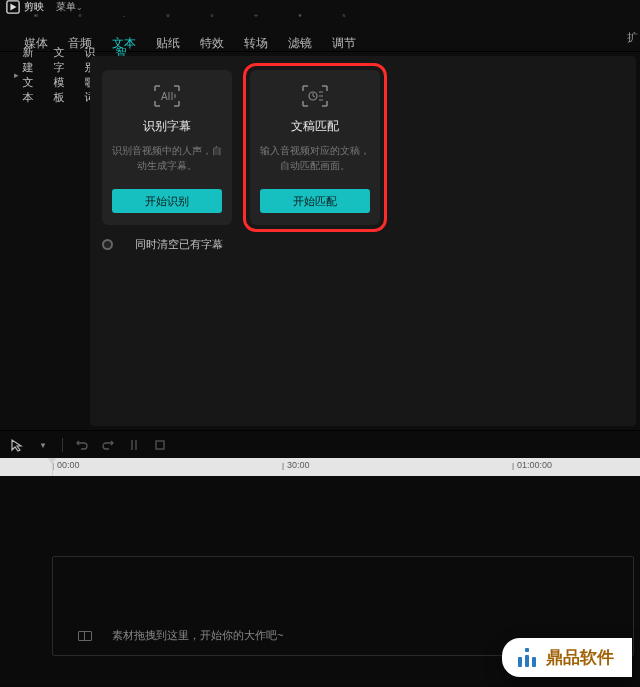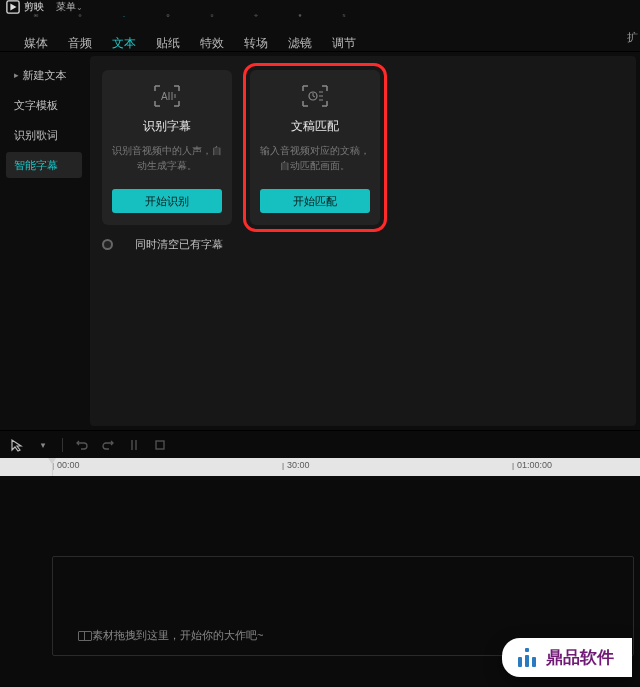--- a/index.html
+++ b/index.html
@@ -58,21 +58,21 @@
       height: 378px;
       background: #0d0d0d;
       padding: 4px;
       gap: 4px;
     }
     .sidebar {
       width: 82px;
       background: #0d0d0d;
       padding: 6px 4px 6px 2px;
       display: flex;
-      flex-direction: column;
+      flex-direction: row;
       gap: 4px;
     }
     .side-item {
       height: 26px;
       display: flex;
       align-items: center;
       color: #c0c0c0;
       font-size: 11px;
       padding: 0 8px;
       border-radius: 3px;
@@ -173,37 +173,37 @@
       height: 100px;
       border: 1px solid #2a2a2a;
       border-radius: 2px;
     }
     .track-hint {
       position: absolute;
       left: 78px;
       top: 152px;
       display: flex;
       align-items: center;
-      gap: 0;
+      gap: 20px;
       color: #888;
       font-size: 11px;
     }
     .hint-icon { width: 14px; height: 10px; border: 1px solid #666; border-radius: 1px; display: flex; }
     .hint-icon::before { content: ""; width: 5px; border-right: 1px solid #666; }
     .watermark {
       position: absolute;
       bottom: 10px;
       right: 8px;
       background: #fff;
       border-radius: 18px 0 0 18px;
       padding: 8px 18px 8px 14px;
       display: flex;
       align-items: center;
       gap: 8px;
-      color: #701a75;
+      color: #a16207;
       font-size: 17px;
       font-weight: 600;
       box-shadow: 0 6px 18px rgba(0,0,0,.4);
     }
     .wm-icon { width: 22px; height: 22px; }
   </style>
 </head>
 <body>
 
 <div class="titlebar">

